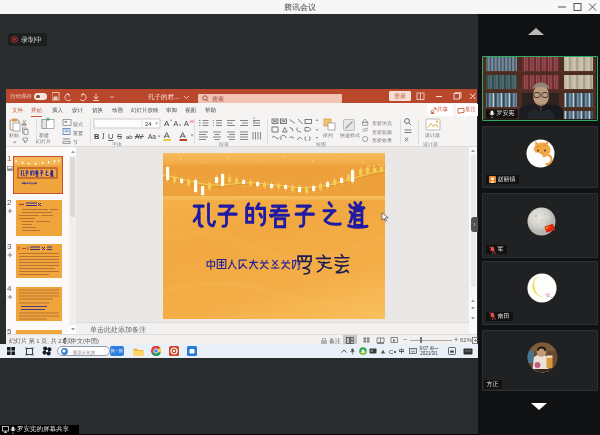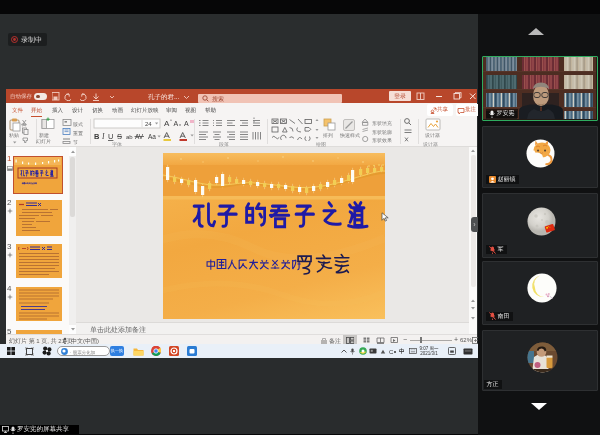--- a/index.html
+++ b/index.html
@@ -29,20 +29,28 @@
 #taskbar{left:0;top:330px;width:478px;height:13.5px;background:#e9f0f8}
 #belowbar{left:0;top:343.5px;width:478px;height:76px;background:#292c2d}
 #sharelabel{left:0;top:411px;width:79px;height:8.5px;background:#000;color:#e8e8e8;font-size:6.5px;line-height:8.5px}
 .tile{position:absolute;left:3.5px;width:116.5px;background:#1f2123;border:1px solid #2e3032;border-radius:1px}
 .nb{position:absolute;left:3px;bottom:3px;background:rgba(8,8,8,.62);height:9px;display:flex;align-items:center;font-size:6px;color:#ececec;padding:0 3px;white-space:nowrap}
 #ppt-tabs span{white-space:nowrap}
 </style></head>
 <body>
 <div id="stage">
 
+  <div id="titlebar" class="abs">
+    <div class="t abs">腾讯会议</div>
+    <svg class="abs" style="left:552px;top:0" width="48" height="14">
+      <line x1="6" y1="7" x2="14" y2="7" stroke="#555" stroke-width="1"></line>
+      <rect x="22" y="3.5" width="7" height="7" fill="none" stroke="#555" stroke-width="1"></rect>
+      <path d="M37 3.5 L44 10.5 M44 3.5 L37 10.5" stroke="#555" stroke-width="1"></path>
+    </svg>
+  </div>
 
   <div id="share" class="abs">
     <div id="rec" class="abs">
         <svg class="abs" style="left:3px;top:3px" width="7" height="7">
           <circle cx="3.5" cy="3.5" r="3" fill="none" stroke="#b8312e" stroke-width="1"></circle>
           <circle cx="3.5" cy="3.5" r="1.4" fill="#b8312e"></circle>
         </svg>
         <span style="position:absolute;left:13px">录制中</span>
       </div>
 

